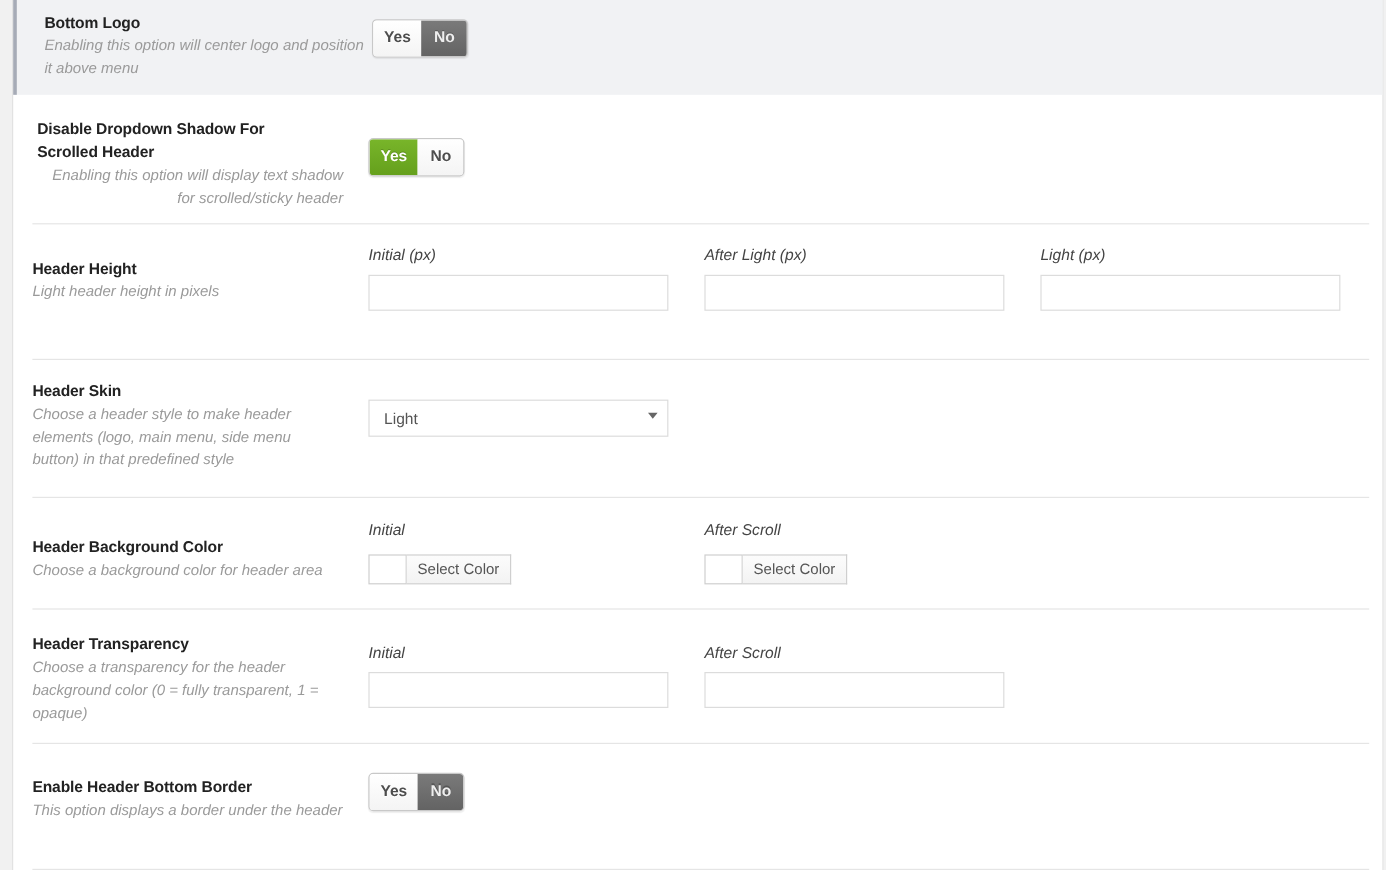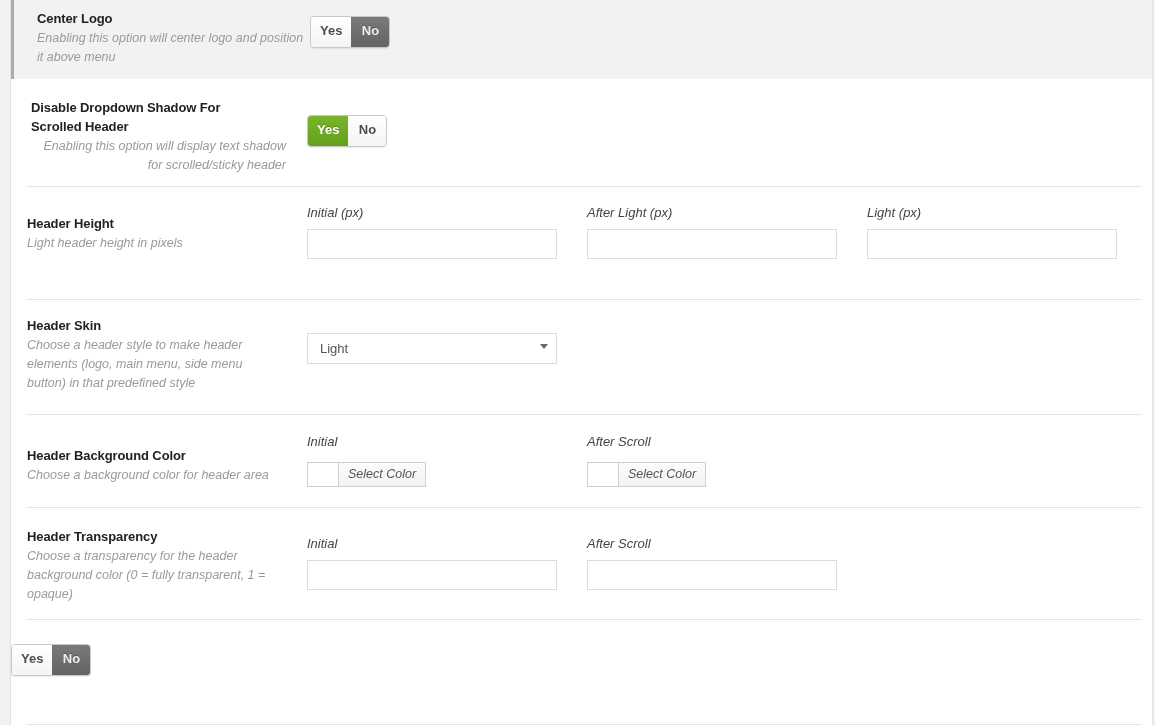--- a/index.html
+++ b/index.html
@@ -185,31 +185,30 @@
   .color-btn {
     border: 1px solid #cfcfcf;
     border-left: none;
     background: linear-gradient(#fcfcfc, #f3f3f3);
     font-size: 12.5px;
     color: #555555;
     line-height: 23px;
     padding: 0 9px;
     box-sizing: border-box;
     white-space: nowrap;
-    font-style: italic;
   }
 </style>
 </head>
 <body>
 
 <div class="panel">
 
   <div class="opt-row highlight" style="height:79px;padding-top:7px;">
     <div class="opt-label">
-      <div class="opt-title">Center Logo</div>
+      <div class="opt-title">Bottom Logo</div>
       <div class="opt-desc">Enabling this option will center logo and position it above menu</div>
     </div>
     <div class="opt-fields" style="padding-top:9px;">
       <div class="toggle">
         <span class="tg-off">Yes</span>
         <span class="tg-on-dark">No</span>
       </div>
     </div>
   </div>
 
@@ -299,20 +298,24 @@
       </div>
       <div class="field-col" style="width:280px;">
         <div class="field-col-label">After Scroll</div>
         <input class="txt-input" type="text" value="" style="">
       </div>
     </div>
     <div class="divider"></div>
   </div>
 
   <div class="opt-row" style="height:105px;">
+    <div class="opt-label" style="padding-top:26px;">
+      <div class="opt-title">Enable Header Bottom Border</div>
+      <div class="opt-desc" style="width:275px;">This option displays a border under the header</div>
+    </div>
     <div class="opt-fields" style="padding-top:24px;">
       <div class="toggle">
         <span class="tg-off">Yes</span>
         <span class="tg-on-dark">No</span>
       </div>
     </div>
     <div class="divider"></div>
   </div>
 
 </div>

